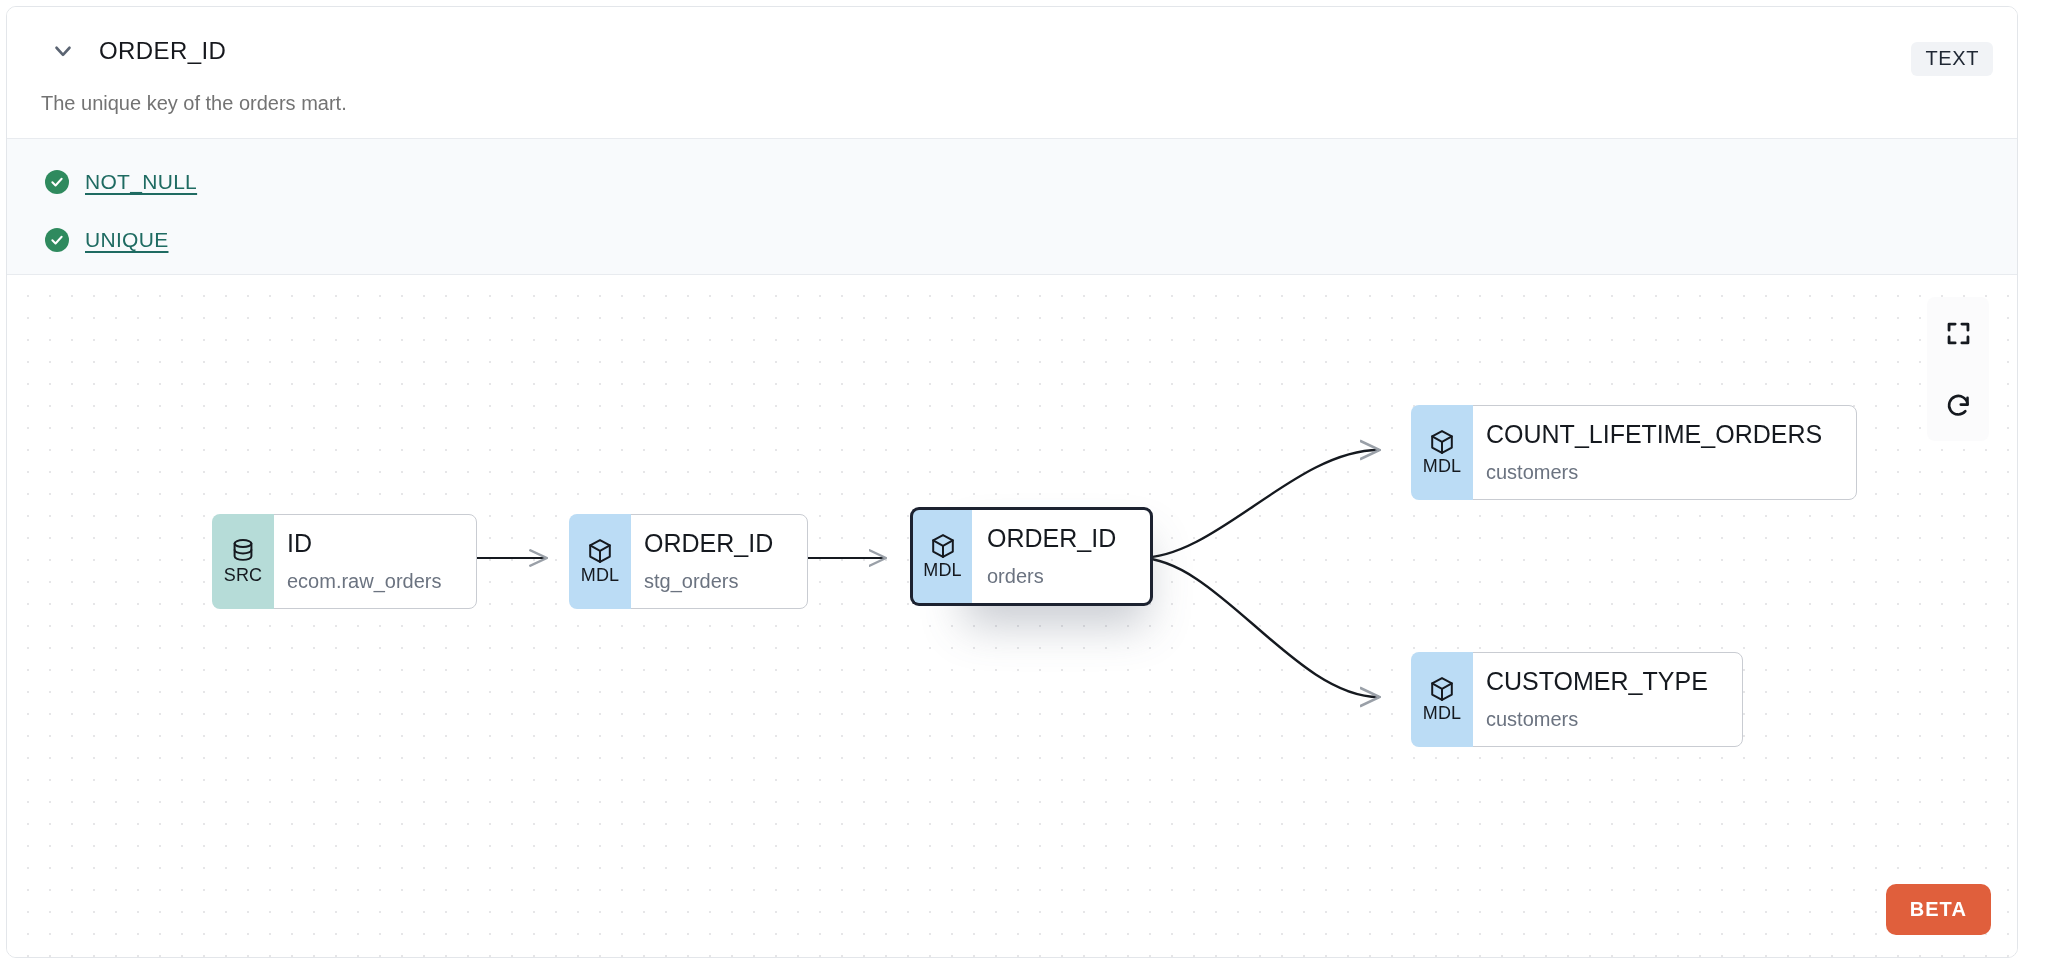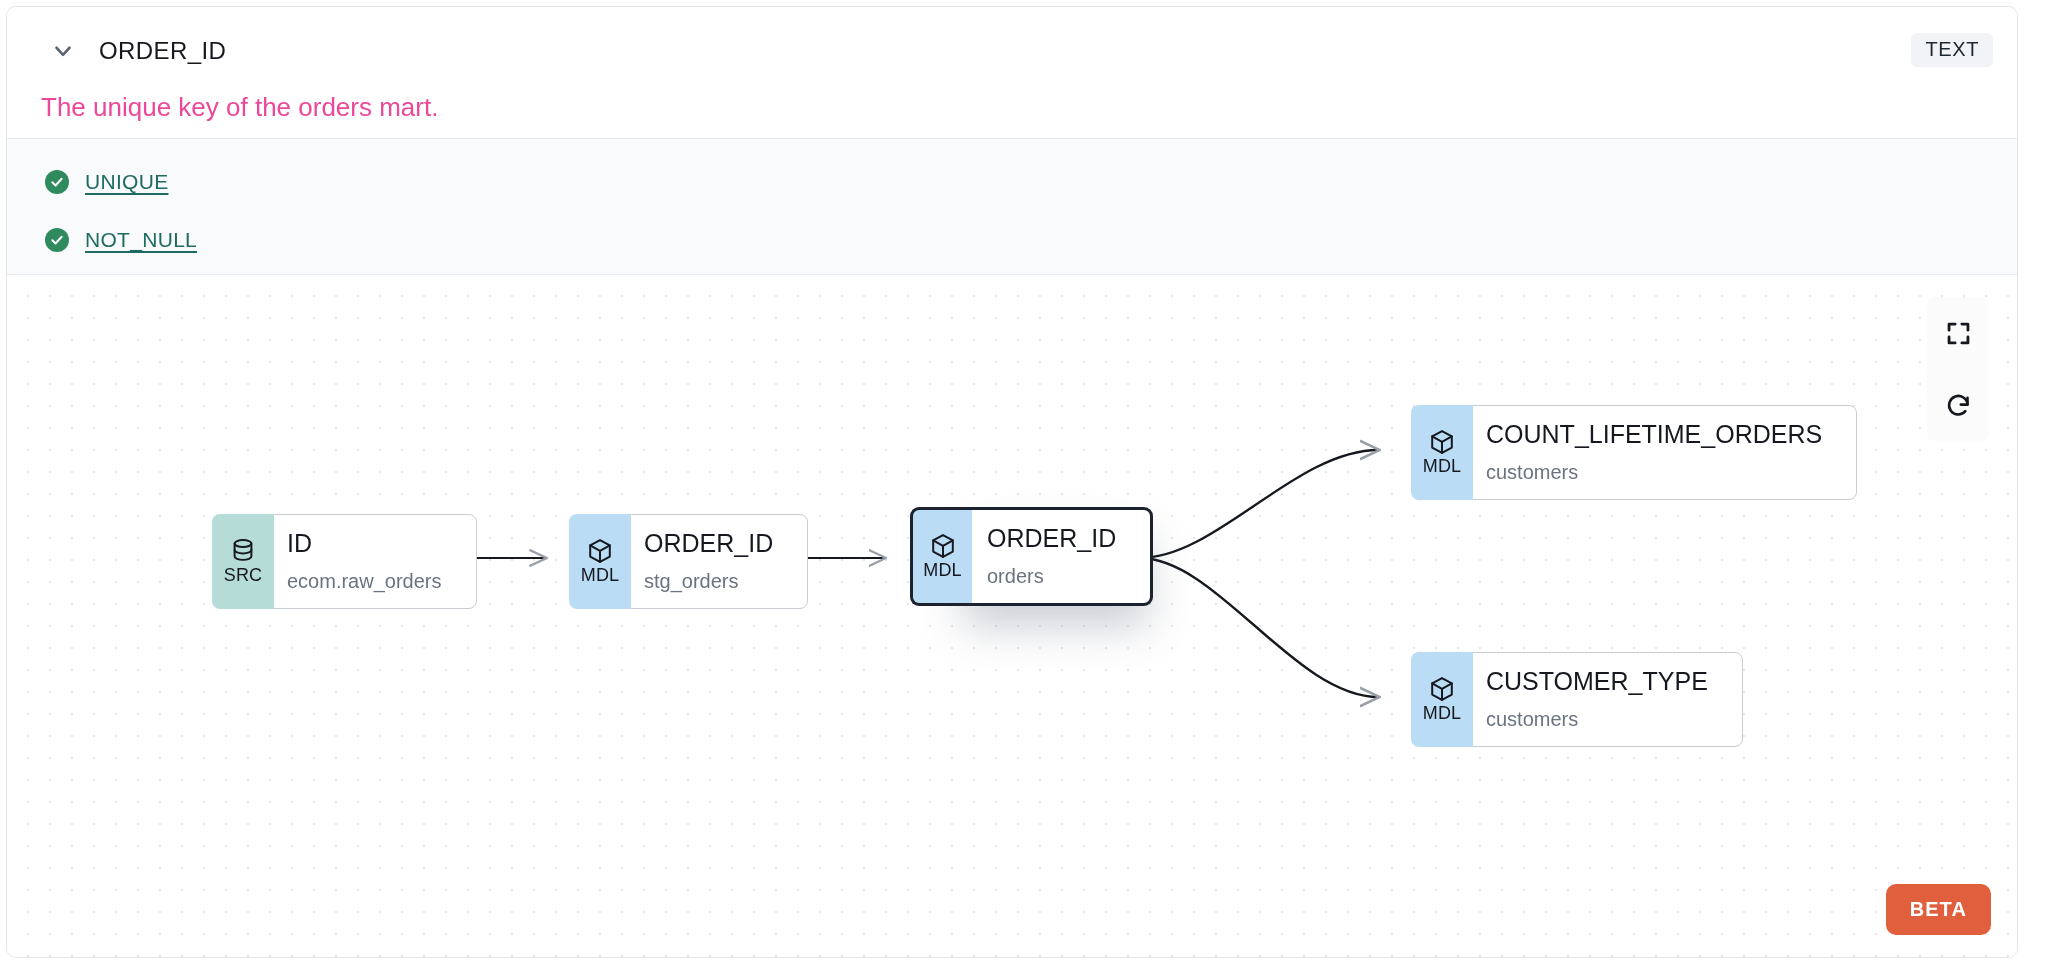--- a/index.html
+++ b/index.html
@@ -46,34 +46,34 @@
   .column-title {
     font-size: 24px;
     font-weight: 400;
     color: #16181d;
     letter-spacing: 0.4px;
     margin-left: 8px;
     white-space: nowrap;
   }
   .type-badge {
     position: absolute;
-    right: 24px; top: 26px;
+    right: 24px; top: 35px;
     background: #f1f3f6;
     color: #1f2733;
     font-size: 20px;
     letter-spacing: 0.6px;
     padding: 5px 14px 6px;
     border-radius: 6px;
     white-space: nowrap;
   }
   .description {
     position: absolute;
     left: 34px; top: 85px;
-    font-size: 26px;
-    color: #ec4899;
+    font-size: 20px;
+    color: #737373;
     white-space: nowrap;
   }
 
   
   .tests {
     position: relative;
     height: 137px;
     background: #f8fafc;
     border-top: 1px solid #e8ebef;
     border-bottom: 1px solid #e8ebef;
@@ -232,30 +232,30 @@
   </div>
 
   <div class="tests">
 
     <div class="test-row">
       <span class="check-icon">
         <svg width="14" height="14" viewBox="0 0 24 24" fill="none" stroke="#ffffff" stroke-width="3.4" stroke-linecap="round" stroke-linejoin="round">
           <polyline points="4 12.5 9.5 18 20 6.5"></polyline>
         </svg>
       </span>
-      <a class="test-link">UNIQUE</a>
+      <a class="test-link">NOT_NULL</a>
     </div>
 
     <div class="test-row">
       <span class="check-icon">
         <svg width="14" height="14" viewBox="0 0 24 24" fill="none" stroke="#ffffff" stroke-width="3.4" stroke-linecap="round" stroke-linejoin="round">
           <polyline points="4 12.5 9.5 18 20 6.5"></polyline>
         </svg>
       </span>
-      <a class="test-link">NOT_NULL</a>
+      <a class="test-link">UNIQUE</a>
     </div>
 
   </div>
 
   <div class="canvas">
 
     <svg class="edges" viewBox="0 0 2044 682" preserveAspectRatio="none">
       <defs>
         <marker id="arrowhead" markerWidth="9" markerHeight="9" refX="8" refY="4.5" orient="auto" markerUnits="strokeWidth">
           <path d="M0,0.6 L8.4,4.5 L0,8.4" fill="none" stroke="#9aa0a8" stroke-width="1.1"></path>

